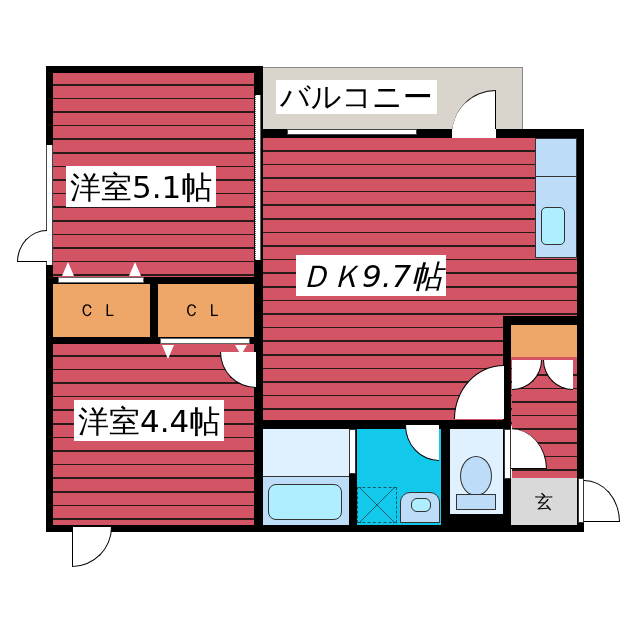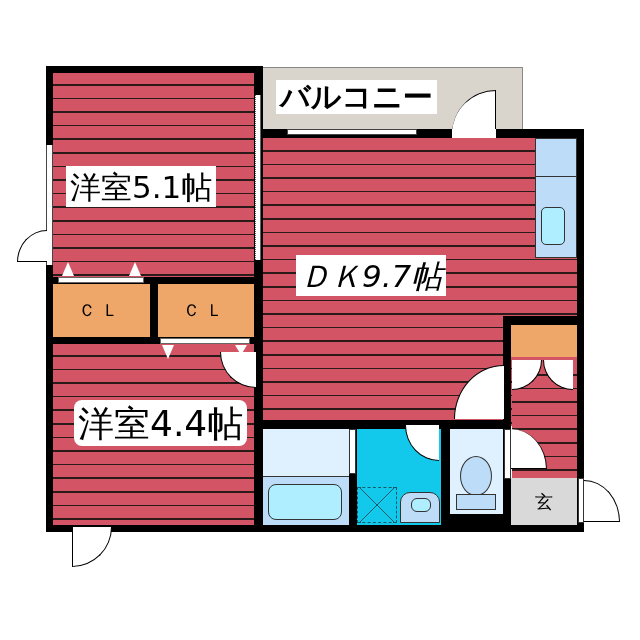--- a/index.html
+++ b/index.html
@@ -7,21 +7,21 @@
   .abs{position:absolute;box-sizing:border-box;}
   .floor{background-color:#d35565;background-image:repeating-linear-gradient(to bottom,#d35565 0px,#d35565 12px,#2a1a1a 12px,#2a1a1a 13.6px);}
   .wall{background:#000;}
   .closet{background:#eea768;}
   .label{background:#fff;color:#000;white-space:nowrap;line-height:1;padding:6px 4px 4px 4px;}
 </style>
 </head>
 <body>
 
 <div class="abs" style="left:262px;top:67px;width:261px;height:70px;background:#d9d4cc;border:1px solid #888;border-bottom:none;"></div>
-<div class="abs label" style="left:276px;top:80px;font-size:30px;padding:2px 4px;font-weight:bold;">バルコニー</div>
+<div class="abs label" style="left:276px;top:80px;font-size:30px;padding:2px 4px;">バルコニー</div>
 
 <div class="abs" style="left:452px;top:90px;width:44px;height:44px;background:#fff;border-top:1px solid #000;border-right:1px solid #000;border-top-left-radius:44px 44px;"></div>
 
 <div class="abs floor" style="left:52px;top:72px;width:202px;height:207px;"></div>
 
 <div class="abs floor" style="left:262px;top:138px;width:316px;height:288px;"></div>
 
 <div class="abs floor" style="left:52px;top:343px;width:202px;height:182px;"></div>
 
 <div class="abs floor" style="left:512px;top:362px;width:66px;height:118px;"></div>
@@ -44,21 +44,21 @@
 
 <div class="abs" style="left:46px;top:145px;width:7px;height:120px;background:#fff;border-left:1px solid #444;border-right:1px solid #444;"></div>
 <div class="abs" style="left:255px;top:95px;width:6px;height:165px;background:#fff;border-left:1px dotted #666;border-right:1px solid #666;"></div>
 
 <div class="abs" style="left:17px;top:230px;width:30px;height:32px;border-top:1px solid #000;border-left:1px solid #000;border-top-left-radius:30px 32px;border-bottom:1px solid #000;background:#fff;"></div>
 
 <div class="abs" style="left:72px;top:527px;width:40px;height:40px;border-left:1px solid #000;border-bottom:1px solid #000;border-right:1px solid #000;border-bottom-right-radius:40px 40px;background:#fff;"></div>
 
 <div class="abs label" style="left:66px;top:166px;font-size:31px;">洋室5.1帖</div>
 <div class="abs label" style="left:296px;top:255px;font-size:31px;font-style:italic;">ＤＫ9.7帖</div>
-<div class="abs label" style="left:74px;top:400px;font-size:36px;border-radius:8px;">洋室4.4帖</div>
+<div class="abs label" style="left:74px;top:400px;font-size:31px;">洋室4.4帖</div>
 
 <div class="abs closet" style="left:53px;top:284px;width:97px;height:53px;display:flex;align-items:center;justify-content:center;">
   <span style="font-size:17px;letter-spacing:6px;">ＣＬ</span>
 </div>
 <div class="abs closet" style="left:158px;top:284px;width:96px;height:53px;display:flex;align-items:center;justify-content:center;">
   <span style="font-size:17px;letter-spacing:6px;">ＣＬ</span>
 </div>
 
 <div class="abs" style="left:58px;top:277px;width:86px;height:6px;background:#fff;border:1px solid #666;"></div>
 <div class="abs" style="left:160px;top:338px;width:90px;height:6px;background:#fff;border:1px solid #666;"></div>

